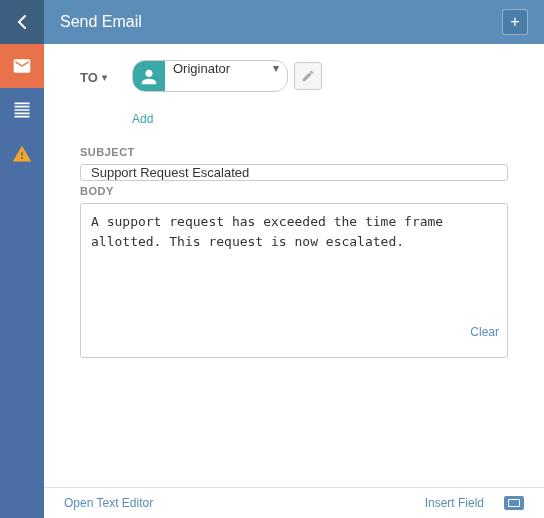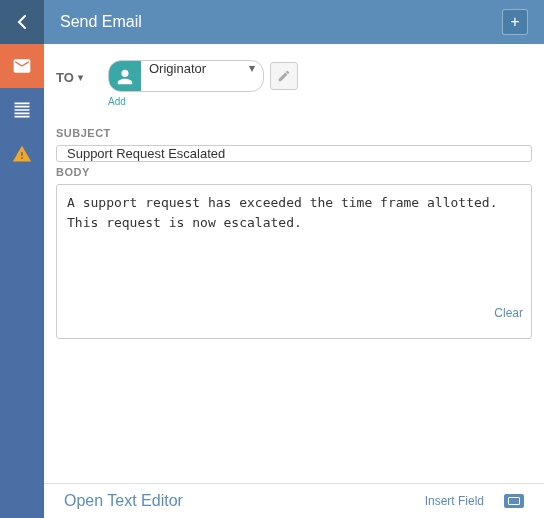--- a/index.html
+++ b/index.html
@@ -89,21 +89,21 @@
       align-items: center;
       justify-content: center;
       cursor: pointer;
       color: white;
       font-size: 16px;
     }
 
     
     .form-content {
       flex: 1;
-      padding: 16px 12px;
+      padding: 16px 36px;
       overflow-y: auto;
       background: white;
     }
 
     
     .to-row {
       display: flex;
       align-items: flex-start;
       margin-bottom: 20px;
     }
@@ -181,23 +181,23 @@
       cursor: pointer;
       color: #999;
     }
     .edit-btn svg {
       width: 14px;
       height: 14px;
       fill: #aaa;
     }
     .add-link {
       color: #3ba8a8;
-      font-size: 10px;
-      cursor: pointer;
-      margin-top: 4px;
+      font-size: 12px;
+      cursor: pointer;
+      margin-top: 20px;
       margin-left: 0;
     }
 
     
     .field-label {
       color: #888;
       font-size: 11px;
       font-weight: bold;
       letter-spacing: 0.5px;
       margin-bottom: 6px;
@@ -255,21 +255,21 @@
       display: flex;
       justify-content: space-between;
       align-items: center;
       padding: 8px 20px;
       border-top: 1px solid #e0e0e0;
       background: white;
       flex-shrink: 0;
     }
     .open-editor-link {
       color: #5b8db8;
-      font-size: 16px;
+      font-size: 12px;
       cursor: pointer;
     }
     .insert-field-row {
       display: flex;
       align-items: center;
       gap: 20px;
       color: #5b8db8;
       font-size: 12px;
       cursor: pointer;
     }

